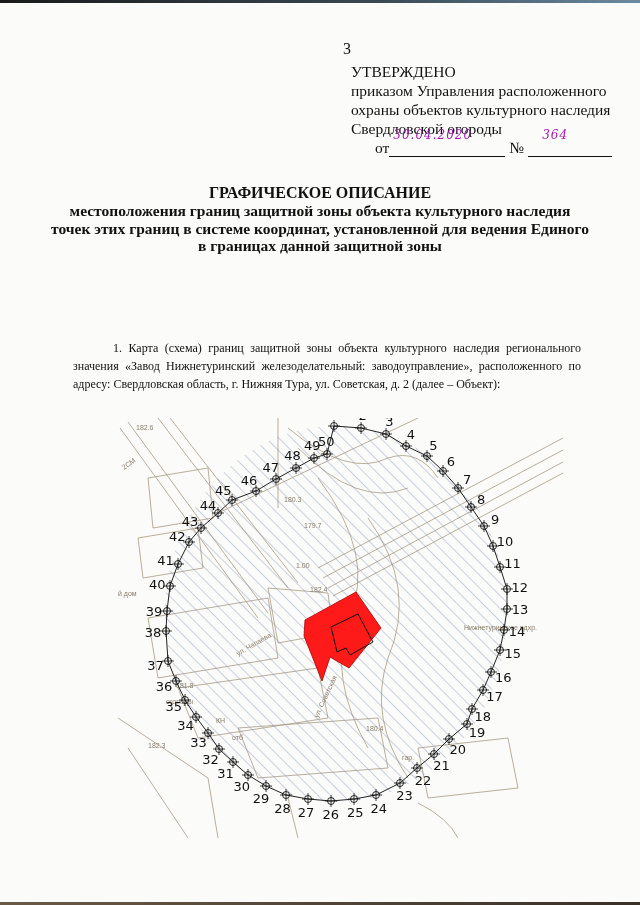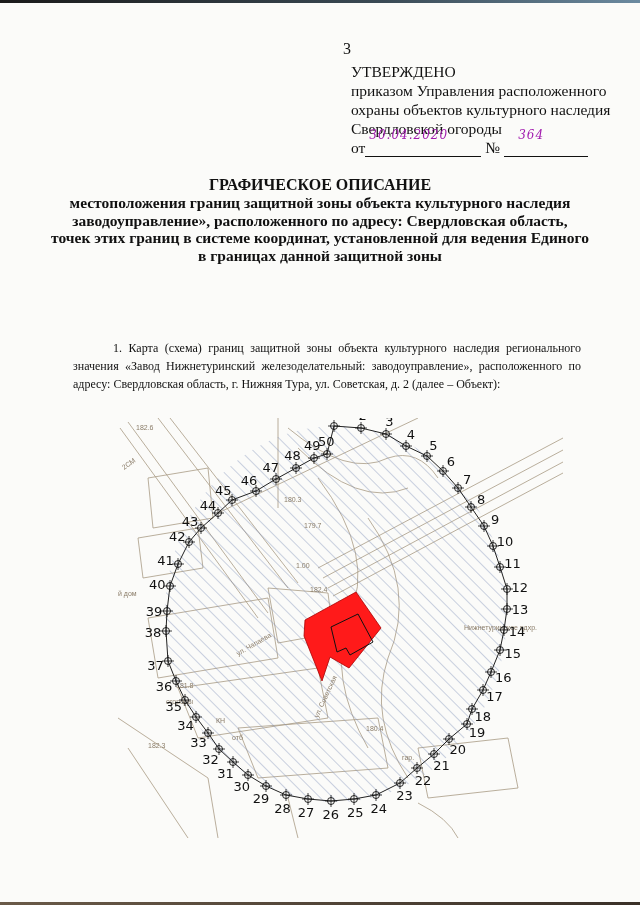--- a/index.html
+++ b/index.html
@@ -8,25 +8,25 @@
     background: #fbfbf9;
     font-family: "Liberation Serif", serif; color: #111;
   }
   .scan-top { position: absolute; left: 0; top: 0; width: 640px; height: 3px;
     background: linear-gradient(90deg, #1a1a1a, #3a4a55 60%, #6b8aa0); }
   .scan-bottom { position: absolute; left: 0; bottom: 0; width: 640px; height: 3px;
     background: linear-gradient(90deg, #6a5a48, #3a3028); }
   .page-num { position: absolute; left: 343px; top: 40px; font-size: 16px; }
   .approval { position: absolute; left: 351px; top: 62px; font-size: 15.5px; line-height: 19px; }
   .approval .line { white-space: nowrap; }
-  .sig-row { display: flex; align-items: flex-end; }
+  .sig-row { display: flex; align-items: flex-end; margin-left: 24px; }
   .blank { display: inline-block; border-bottom: 1px solid #111; height: 17px; position: relative; }
   .hand { font-family: "DejaVu Serif", serif; font-style: italic; color: #a21caf; font-size: 12px;
     position: absolute; bottom: 11px; left: 4px; letter-spacing: 1px; }
-  .title-block { position: absolute; left: 40px; width: 560px; top: 176px; text-align: center;
+  .title-block { position: absolute; left: 40px; width: 560px; top: 184px; text-align: center;
     font-weight: bold; font-size: 15.5px; line-height: 17.8px; }
   .title-main { font-size: 16px; margin-bottom: 0; }
   .para { position: absolute; left: 73px; width: 508px; top: 339px; font-size: 12px;
     line-height: 18px; text-align: justify; text-indent: 40px; }
   .map { position: absolute; left: 118px; top: 418px; width: 450px; height: 420px; }
 </style>
 </head>
 <body>
 
 <div class="scan-top"></div>
@@ -46,21 +46,20 @@
     <span style="margin-left:4px">№</span>
     <span class="blank" style="width:84px;margin-left:4px">
       <span class="hand" style="left:14px">364</span>
     </span>
   </div>
 </div>
 
 <div class="title-block">
   <div class="title-main">ГРАФИЧЕСКОЕ ОПИСАНИЕ</div>
   <div>местоположения границ защитной зоны объекта культурного наследия</div>
-  <div>заводоуправление», расположенного по адресу: Свердловская область,</div>
   <div>точек этих границ в системе координат, установленной для ведения Единого</div>
   <div>в границах данной защитной зоны</div>
 </div>
 
 <div class="para">1. Карта (схема) границ защитной зоны объекта культурного наследия регионального значения «Завод Нижнетуринский железоделательный: заводоуправление», расположенного по адресу: Свердловская область, г. Нижняя Тура, ул. Советская, д. 2 (далее – Объект):</div>
 
 <div class="map">
   <svg id="map-svg" width="450" height="420" viewBox="0 0 450 420">
     <defs>
       <pattern id="hatch" patternUnits="userSpaceOnUse" width="9" height="9" patternTransform="rotate(-45)">

